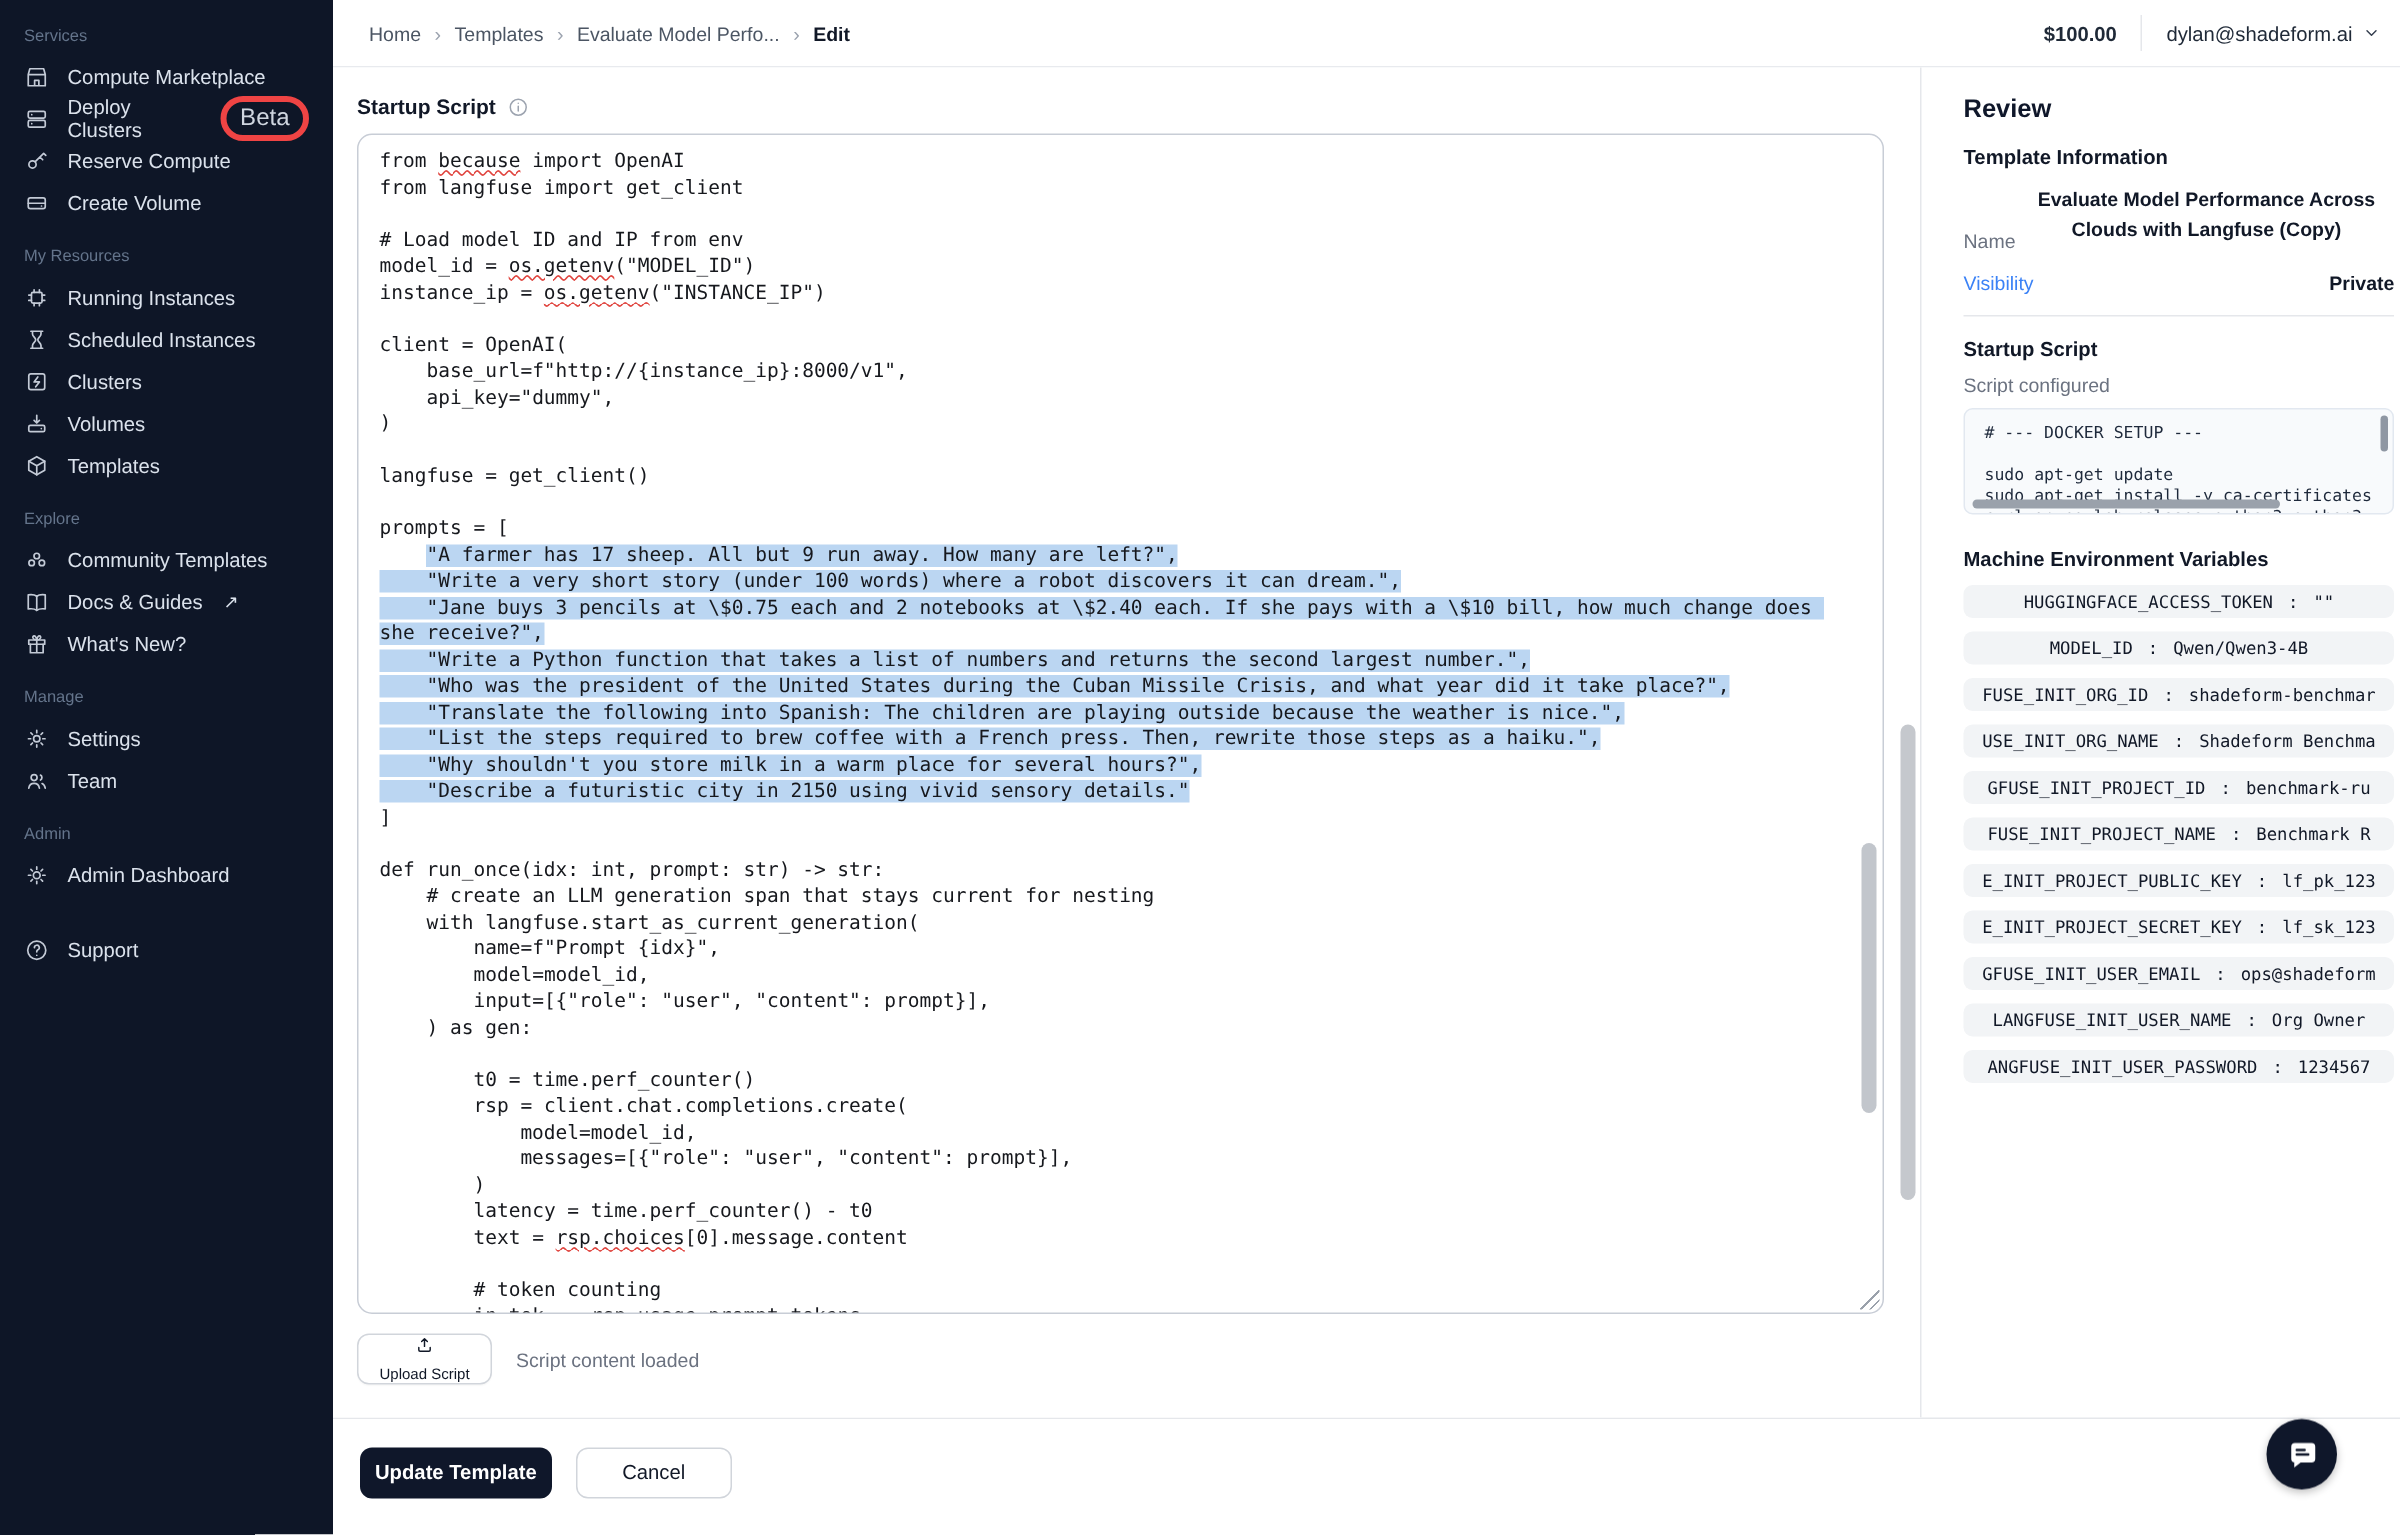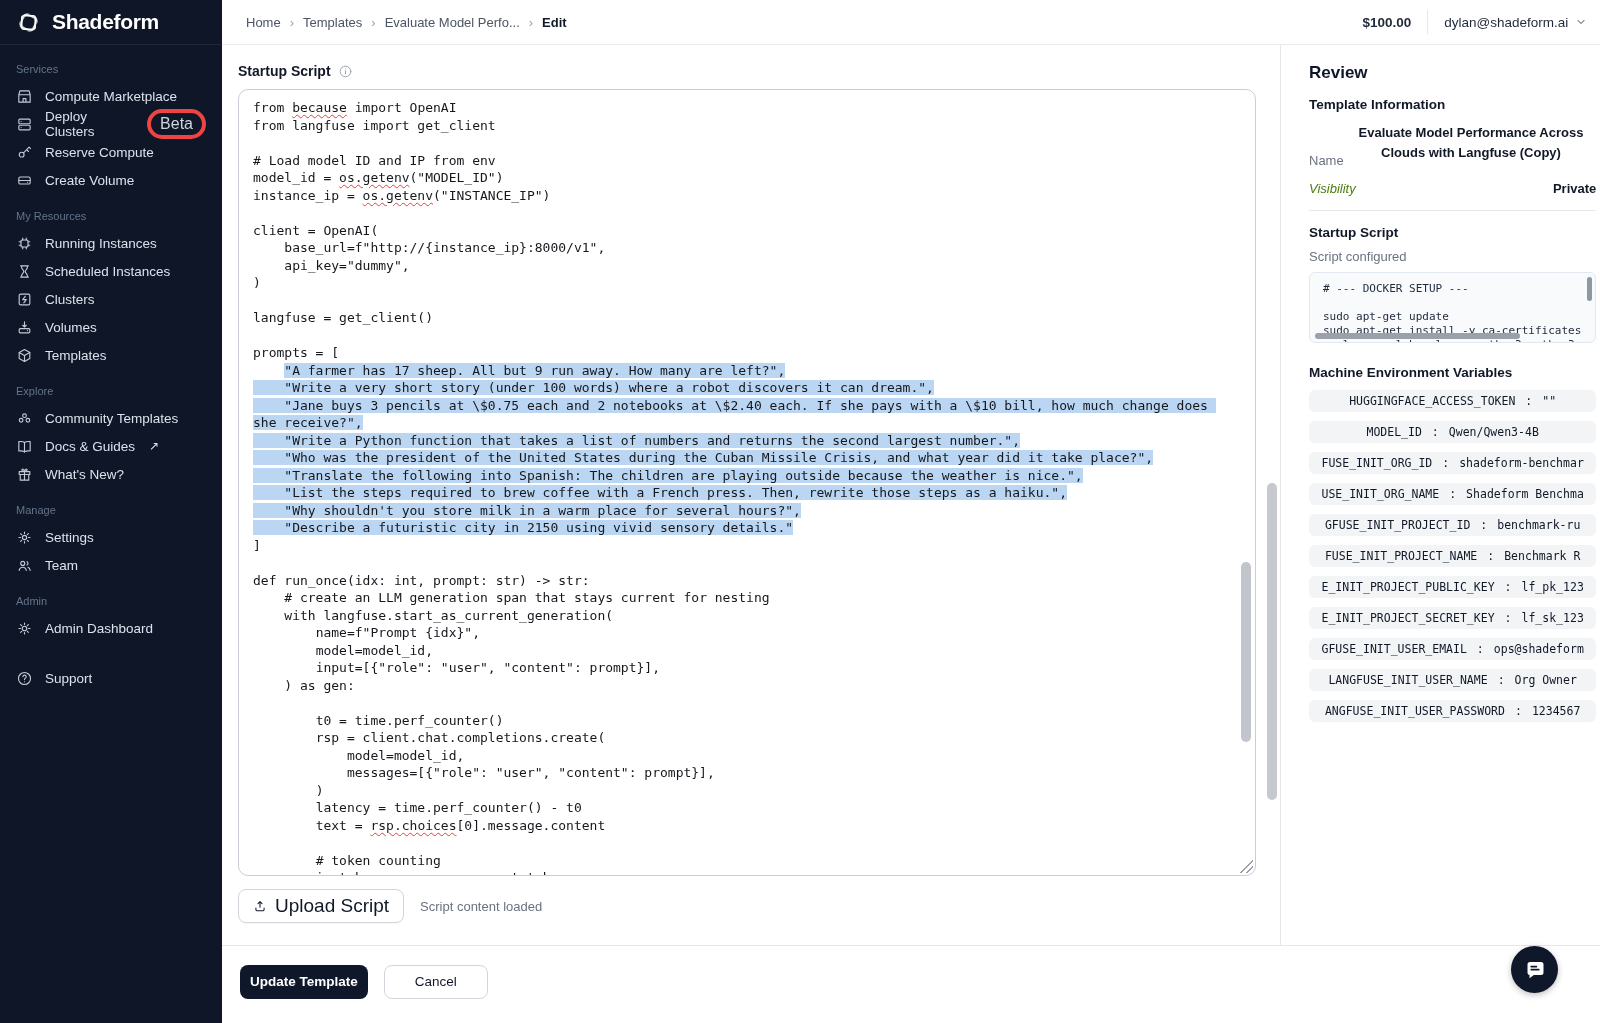--- a/index.html
+++ b/index.html
@@ -40,34 +40,34 @@
   .editor { position:relative; margin-top:10px; width:1018px; height:787px; border:1px solid #c8cdd6; border-radius:10px; background:#fff; overflow:hidden; }
   .editor pre { font-family:"DejaVu Sans Mono", monospace; font-size:13px; line-height:17.5px; color:#16181d; padding:9px 40px 9px 14px; white-space:pre-wrap; word-break:break-word; }
   .sel { background:#BBD6F2; }
   .sq { text-decoration:underline; text-decoration-style:wavy; text-decoration-color:#e0443e; text-decoration-thickness:1px; text-underline-offset:2px; }
   .ed-scroll { position:absolute; right:4px; top:472px; width:10px; height:180px; background:#c2c6cc; border-radius:6px; }
   .ed-grip { position:absolute; right:2px; bottom:2px; width:13px; height:13px;
     background:linear-gradient(135deg, transparent 48%, #9aa1ab 48% 55%, transparent 55% 72%, #9aa1ab 72% 79%, transparent 79%); }
   .main-scroll { position:absolute; right:3px; top:438px; width:10px; height:317px; background:#c5c8cd; border-radius:6px; }
 
   .upload-row { display:flex; align-items:center; gap:16px; margin-top:13px; }
-  .btn-upload { display:flex; align-items:center; gap:8px; height:34px; padding:0 14px; background:#fff; border:1px solid #d1d5db; border-radius:8px; font-size:19px; font-weight:500; color:#111827; cursor:pointer; box-shadow:0 1px 1px rgba(0,0,0,.03); }
+  .btn-upload { display:flex; align-items:center; gap:8px; height:34px; padding:0 14px; background:#fff; border:1px solid #d1d5db; border-radius:8px; font-size:10px; font-weight:500; color:#111827; cursor:pointer; box-shadow:0 1px 1px rgba(0,0,0,.03);flex-direction:column; }
   .btn-upload svg { width:14px; height:14px; stroke:#111827; stroke-width:1.8; fill:none; stroke-linecap:round; stroke-linejoin:round; }
   .upload-status { font-size:13px; color:#6b7280; }
 
   
   .review { flex:1; border-left:1px solid #e5e7eb; padding:18px 17px 0 28px; overflow:hidden; background:#fff; }
   .review h2 { font-size:17px; font-weight:700; color:#0f172a; }
   .review h3 { font-size:13.5px; font-weight:700; color:#111827; }
   .ti-head { margin-top:14px; }
   .name-row { display:flex; gap:2px; margin-top:11px; font-size:13px; line-height:1.5; }
   .name-label { color:#6b7280;margin-top:28px; }
   .name-value { flex:1; font-weight:700; color:#111827; text-align:center; }
   .vis-row { display:flex; justify-content:space-between; margin-top:10px; font-size:13px; }
-  .vis-label { color:#4d7c0f;font-style:italic; }
+  .vis-label { color:#3b82f6; }
   .vis-value { font-weight:700; color:#111827; }
   .review hr { border:none; border-top:1px solid #e5e7eb; margin:14px 0; }
   .ss-status { margin-top:9px; font-size:13px; color:#6b7280; }
   .script-preview { position:relative; margin-top:8px; height:71px; background:#f8fafc; border:1px solid #e2e8f0; border-radius:6px; overflow:hidden; }
   .script-preview pre { font-family:"DejaVu Sans Mono", monospace; font-size:11px; line-height:14px; color:#1e293b; padding:9px 14px 0 13px; white-space:pre; }
   .sp-vthumb { position:absolute; right:3px; top:4px; width:5px; height:24px; background:#8f97a3; border-radius:3px; }
   .sp-hbar { position:absolute; left:5px; bottom:3px; width:72%; height:6px; background:#9aa1ab; border-radius:3px; }
   .env-head { margin-top:22px; }
   .env-list { margin-top:10px; }
   .env-pill { display:flex; align-items:center; justify-content:center; height:22px; margin-bottom:9px; background:#f2f4f6; border-radius:6px; overflow:hidden; white-space:nowrap; font-family:"DejaVu Sans Mono", monospace; font-size:11.5px; color:#111827; }
@@ -78,30 +78,20 @@
   .btn-primary { height:34px; padding:0 10px; background:#0f172a; color:#fff; font-size:13.5px; font-weight:600; border:none; border-radius:8px; cursor:pointer; font-family:inherit; }
   .btn-secondary { height:34px; padding:0 30px; background:#fff; color:#111827; font-size:13.5px; font-weight:500; border:1px solid #d1d5db; border-radius:8px; cursor:pointer; font-family:inherit; }
 
   .fab { position:fixed; right:42px; bottom:30px; width:47px; height:47px; border-radius:50%; background:#0f172a; display:flex; align-items:center; justify-content:center; cursor:pointer; box-shadow:0 2px 6px rgba(0,0,0,.25); }
   .fab svg { width:24px; height:24px; }
 </style>
 </head>
 <body>
 
 <aside class="sidebar">
-  <div class="logo-row">
-    <span class="ic" style="width:27px;height:27px">
-      <svg viewBox="0 0 24 24" style="width:27px;height:27px;stroke:#fff;stroke-width:1.4;fill:none">
-        <rect x="6" y="6" width="12" height="12" rx="2"></rect>
-        <rect x="6" y="6" width="12" height="12" rx="2" transform="rotate(18 12 12)" opacity=".8"></rect>
-        <rect x="6" y="6" width="12" height="12" rx="2" transform="rotate(36 12 12)" opacity=".55"></rect>
-      </svg>
-    </span>
-    <span class="brand">Shadeform</span>
-  </div>
 
   <nav class="nav">
     <div class="sec-label" style="margin-top:12px">Services</div>
 
     <div class="item">
       <span class="ic">
           <svg viewBox="0 0 24 24">
             <path d="M4 9.5 5.5 4h13L20 9.5M4 9.5V20h16V9.5M4 9.5h16M10 20v-5h4v5"></path>
           </svg>
         </span>

